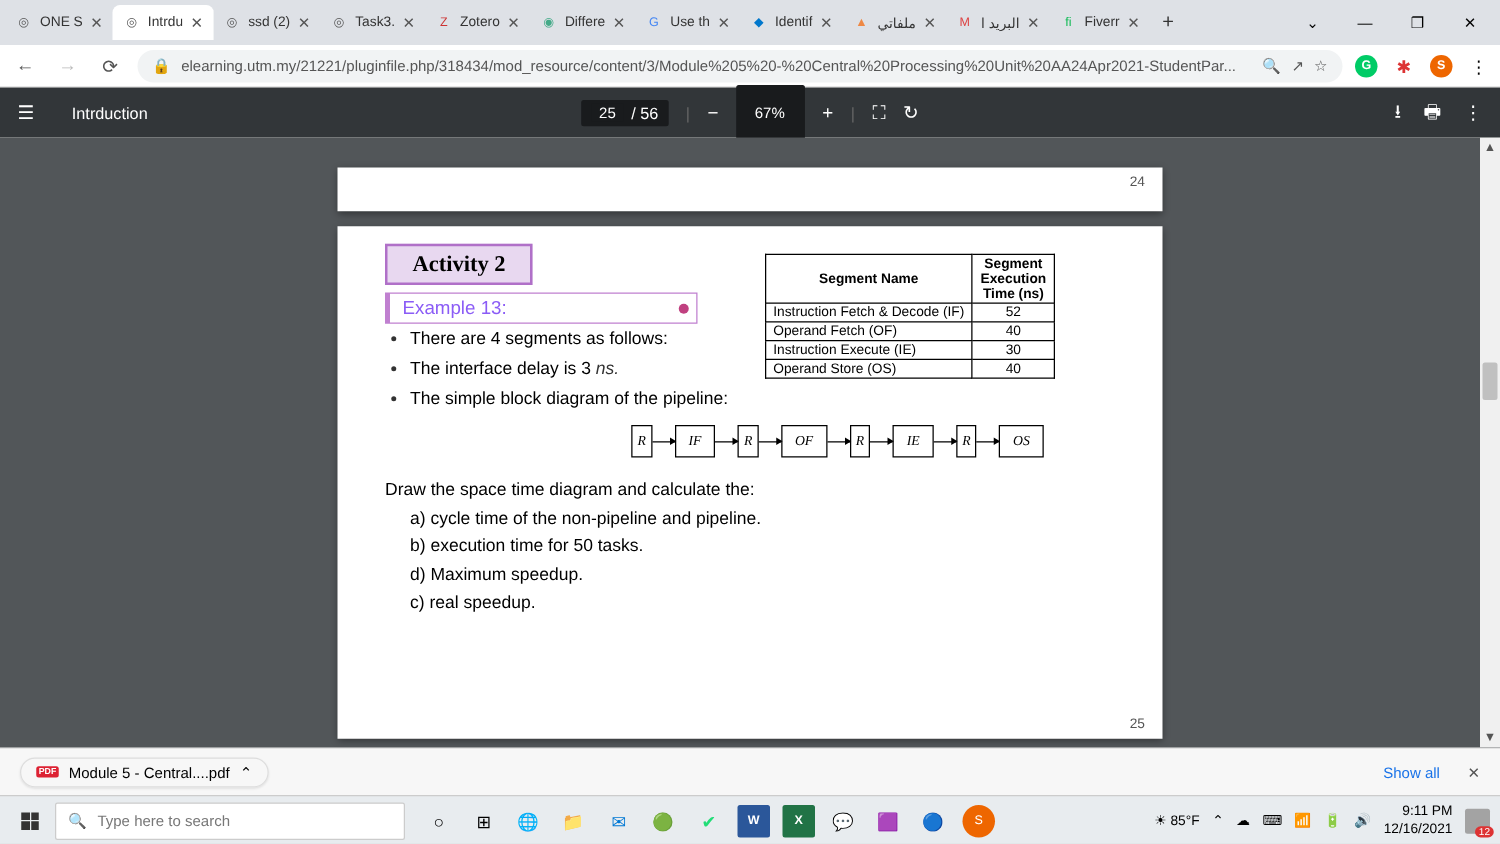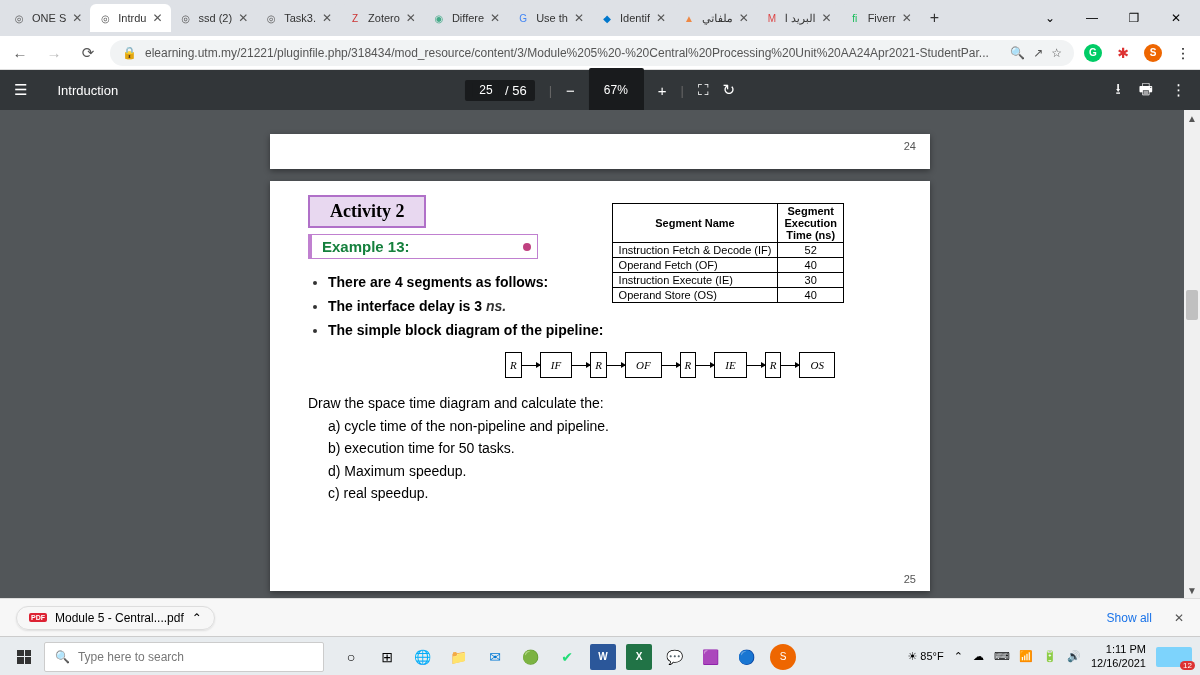--- a/index.html
+++ b/index.html
@@ -40,23 +40,23 @@
 .scrollbar { position: absolute; right: 0; top: 0; width: 16px; height: 100%; background: #f0f0f0; }
 .scroll-thumb { position: absolute; right: 2px; width: 12px; height: 30px; background: #c0c0c0; border-radius: 2px; top: 180px; }
 .scroll-arrow { position: absolute; right: 0; width: 16px; height: 16px; display: flex; align-items: center; justify-content: center; font-size: 10px; color: #555; }
 .page-stack { display: flex; flex-direction: column; gap: 12px; padding-top: 0; }
 .pdf-page { width: 660px; background: #fff; box-shadow: 0 2px 6px rgba(0,0,0,.4); position: relative; }
 .page-top { height: 35px; margin-top: 24px; }
 .page-num-label { position: absolute; right: 14px; top: 6px; font-size: 11px; color: #555; }
 .page-main { padding: 14px 38px 14px 38px; min-height: 410px; font-family: Arial, sans-serif; }
 
 .activity-box { border: 2px solid #b070c8; background: #e8d8f0; padding: 4px 20px; display: inline-block; font-weight: bold; font-size: 18px; font-family: "Times New Roman", serif; margin-bottom: 6px; }
-.example-head { border: 1px solid #c080d0; border-left: 4px solid #c080d0; padding: 3px 10px; font-weight: bold; color: #15803d; font-size: 15px; display: flex; align-items: center; width: 230px; position: relative; }
+.example-head { border: 1px solid #c080d0; border-left: 4px solid #c080d0; padding: 3px 10px; font-weight: normal; color: #8b5cf6; font-size: 15px; display: flex; align-items: center; width: 250px; position: relative; }
 .example-head::after { content: ""; position: absolute; right: 6px; width: 8px; height: 8px; background: #c04080; border-radius: 50%; }
-.bullets { margin-top: 12px; padding-left: 20px; font-size: 14px; line-height: 1.7; font-weight: bold; }
+.bullets { margin-top: 0; padding-left: 20px; font-size: 14px; line-height: 1.7; }
 .bullets li { list-style: disc; color: #333; }
 .bullets li span { color: #000; }
 
 .seg-table { border-collapse: collapse; font-size: 11px; font-family: "Times New Roman", serif; position: absolute; top: 8px; right: 48px; }
 .seg-table th, .seg-table td { border: 1px solid #000; padding: 1px 6px; text-align: center; margin-top: 44px; }
 .seg-table th { font-weight: bold; }
 .seg-table .left { text-align: left; }
 
 .pipeline { display: flex; align-items: center; justify-content: center; gap: 0; margin: 10px 0 14px 140px; }
 .pblock { border: 1px solid #000; padding: 6px 10px; font-size: 11px; font-style: italic; font-family: "Times New Roman", serif; }
@@ -78,21 +78,21 @@
 
 .taskbar { height: 40px; background: #e8ecef; display: flex; align-items: center; padding: 0 8px; gap: 4px; font-size: 12px; border-top: 1px solid #ccc; }
 .start-btn { width: 32px; height: 32px; display: flex; align-items: center; justify-content: center; }
 .win-logo { display: grid; grid-template: 1fr 1fr / 1fr 1fr; gap: 1px; width: 14px; height: 14px; }
 .win-logo span { background: #333; }
 .search-box { display: flex; align-items: center; gap: 8px; background: #fff; border: 1px solid #ccc; padding: 4px 10px; width: 280px; height: 30px; border-radius: 2px; }
 .task-icons { display: flex; align-items: center; gap: 10px; margin-left: 10px; }
 .task-icon { width: 26px; height: 26px; display: flex; align-items: center; justify-content: center; font-size: 14px; border-radius: 2px; }
 .tray { margin-left: auto; display: flex; align-items: center; gap: 10px; font-size: 11px; }
 .clock { text-align: right; line-height: 1.2; }
-.notif { width: 36px; height: 20px; background: #7dd3fc; position: relative; border-radius: 2px; }
+.notif { width: 20px; height: 20px; background: #a3a3a3; position: relative; border-radius: 2px; }
 .notif-badge { position: absolute; bottom: -3px; right: -3px; background: #d33; color: #fff; font-size: 8px; border-radius: 6px; padding: 0 3px; }
 </style>
 </head>
 <body>
 
 <div class="tab-strip">
   <div id="tabs-container" style="display:flex;">
       <div class="tab">
         <span class="tab-favicon" style="color:#555">◎</span>
         <span class="tab-title">ONE S</span>
@@ -317,20 +317,20 @@
   </div>
   <div class="tray">
     <span>☀ <span>85°F</span></span>
     <span>⌃</span>
     <span>☁</span>
     <span>⌨</span>
     <span>📶</span>
     <span>🔋</span>
     <span>🔊</span>
     <div class="clock">
-      <div>1:11 PM</div>
+      <div>9:11 PM</div>
       <div>12/16/2021</div>
     </div>
     <div class="notif">
       <div class="notif-badge">12</div>
     </div>
   </div>
 </div>
 
 </body></html>

